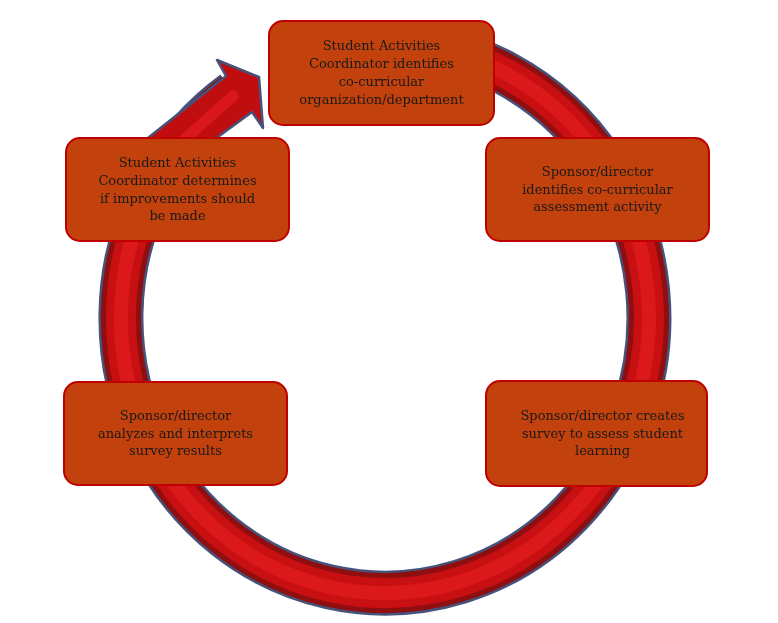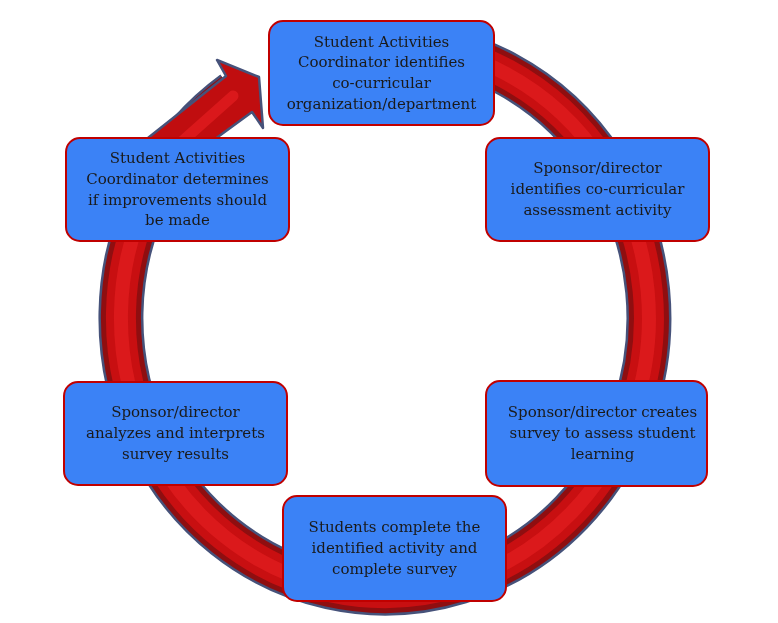--- a/index.html
+++ b/index.html
@@ -8,29 +8,29 @@
     background: #ffffff;
     position: relative;
     overflow: hidden;
     font-family: "DejaVu Serif", "Liberation Serif", serif;
   }
   .canvas { position: absolute; left: 0; top: 0; width: 778px; height: 623px; }
   .ring-svg { position: absolute; left: 0; top: 0; }
   .step-box {
     position: absolute;
     box-sizing: border-box;
-    background: #3b82f6;
+    background: #c2410c;
     border: 2px solid #C00000;
     border-radius: 15px;
     display: flex;
     align-items: center;
     justify-content: center;
     text-align: center;
     color: #1a1a1a;
-    font-size: 15px;
+    font-size: 13px;
     line-height: 1.38;
   }
   .step-label { white-space: pre-line; padding: 2px 8px; }
   .b1 { left: 268px; top: 20px;  width: 227px; height: 106px; }
   .b2 { left: 485px; top: 137px; width: 225px; height: 105px; }
   .b3 { left: 485px; top: 380px; width: 223px; height: 107px; padding-left: 12px; }
   .b4 { left: 282px; top: 495px; width: 225px; height: 107px; }
   .b5 { left: 63px;  top: 381px; width: 225px; height: 105px; }
   .b6 { left: 65px;  top: 137px; width: 225px; height: 105px; }
 </style>
@@ -63,25 +63,20 @@
   <div class="step-box b2">
     <div class="step-label">Sponsor/director
 identifies co-curricular
 assessment activity</div>
   </div>
   <div class="step-box b3">
     <div class="step-label">Sponsor/director creates
 survey to assess student
 learning</div>
   </div>
-  <div class="step-box b4">
-    <div class="step-label">Students complete the
-identified activity and
-complete survey</div>
-  </div>
   <div class="step-box b5">
     <div class="step-label">Sponsor/director
 analyzes and interprets
 survey results</div>
   </div>
   <div class="step-box b6">
     <div class="step-label">Student Activities
 Coordinator determines
 if improvements should
 be made</div>

